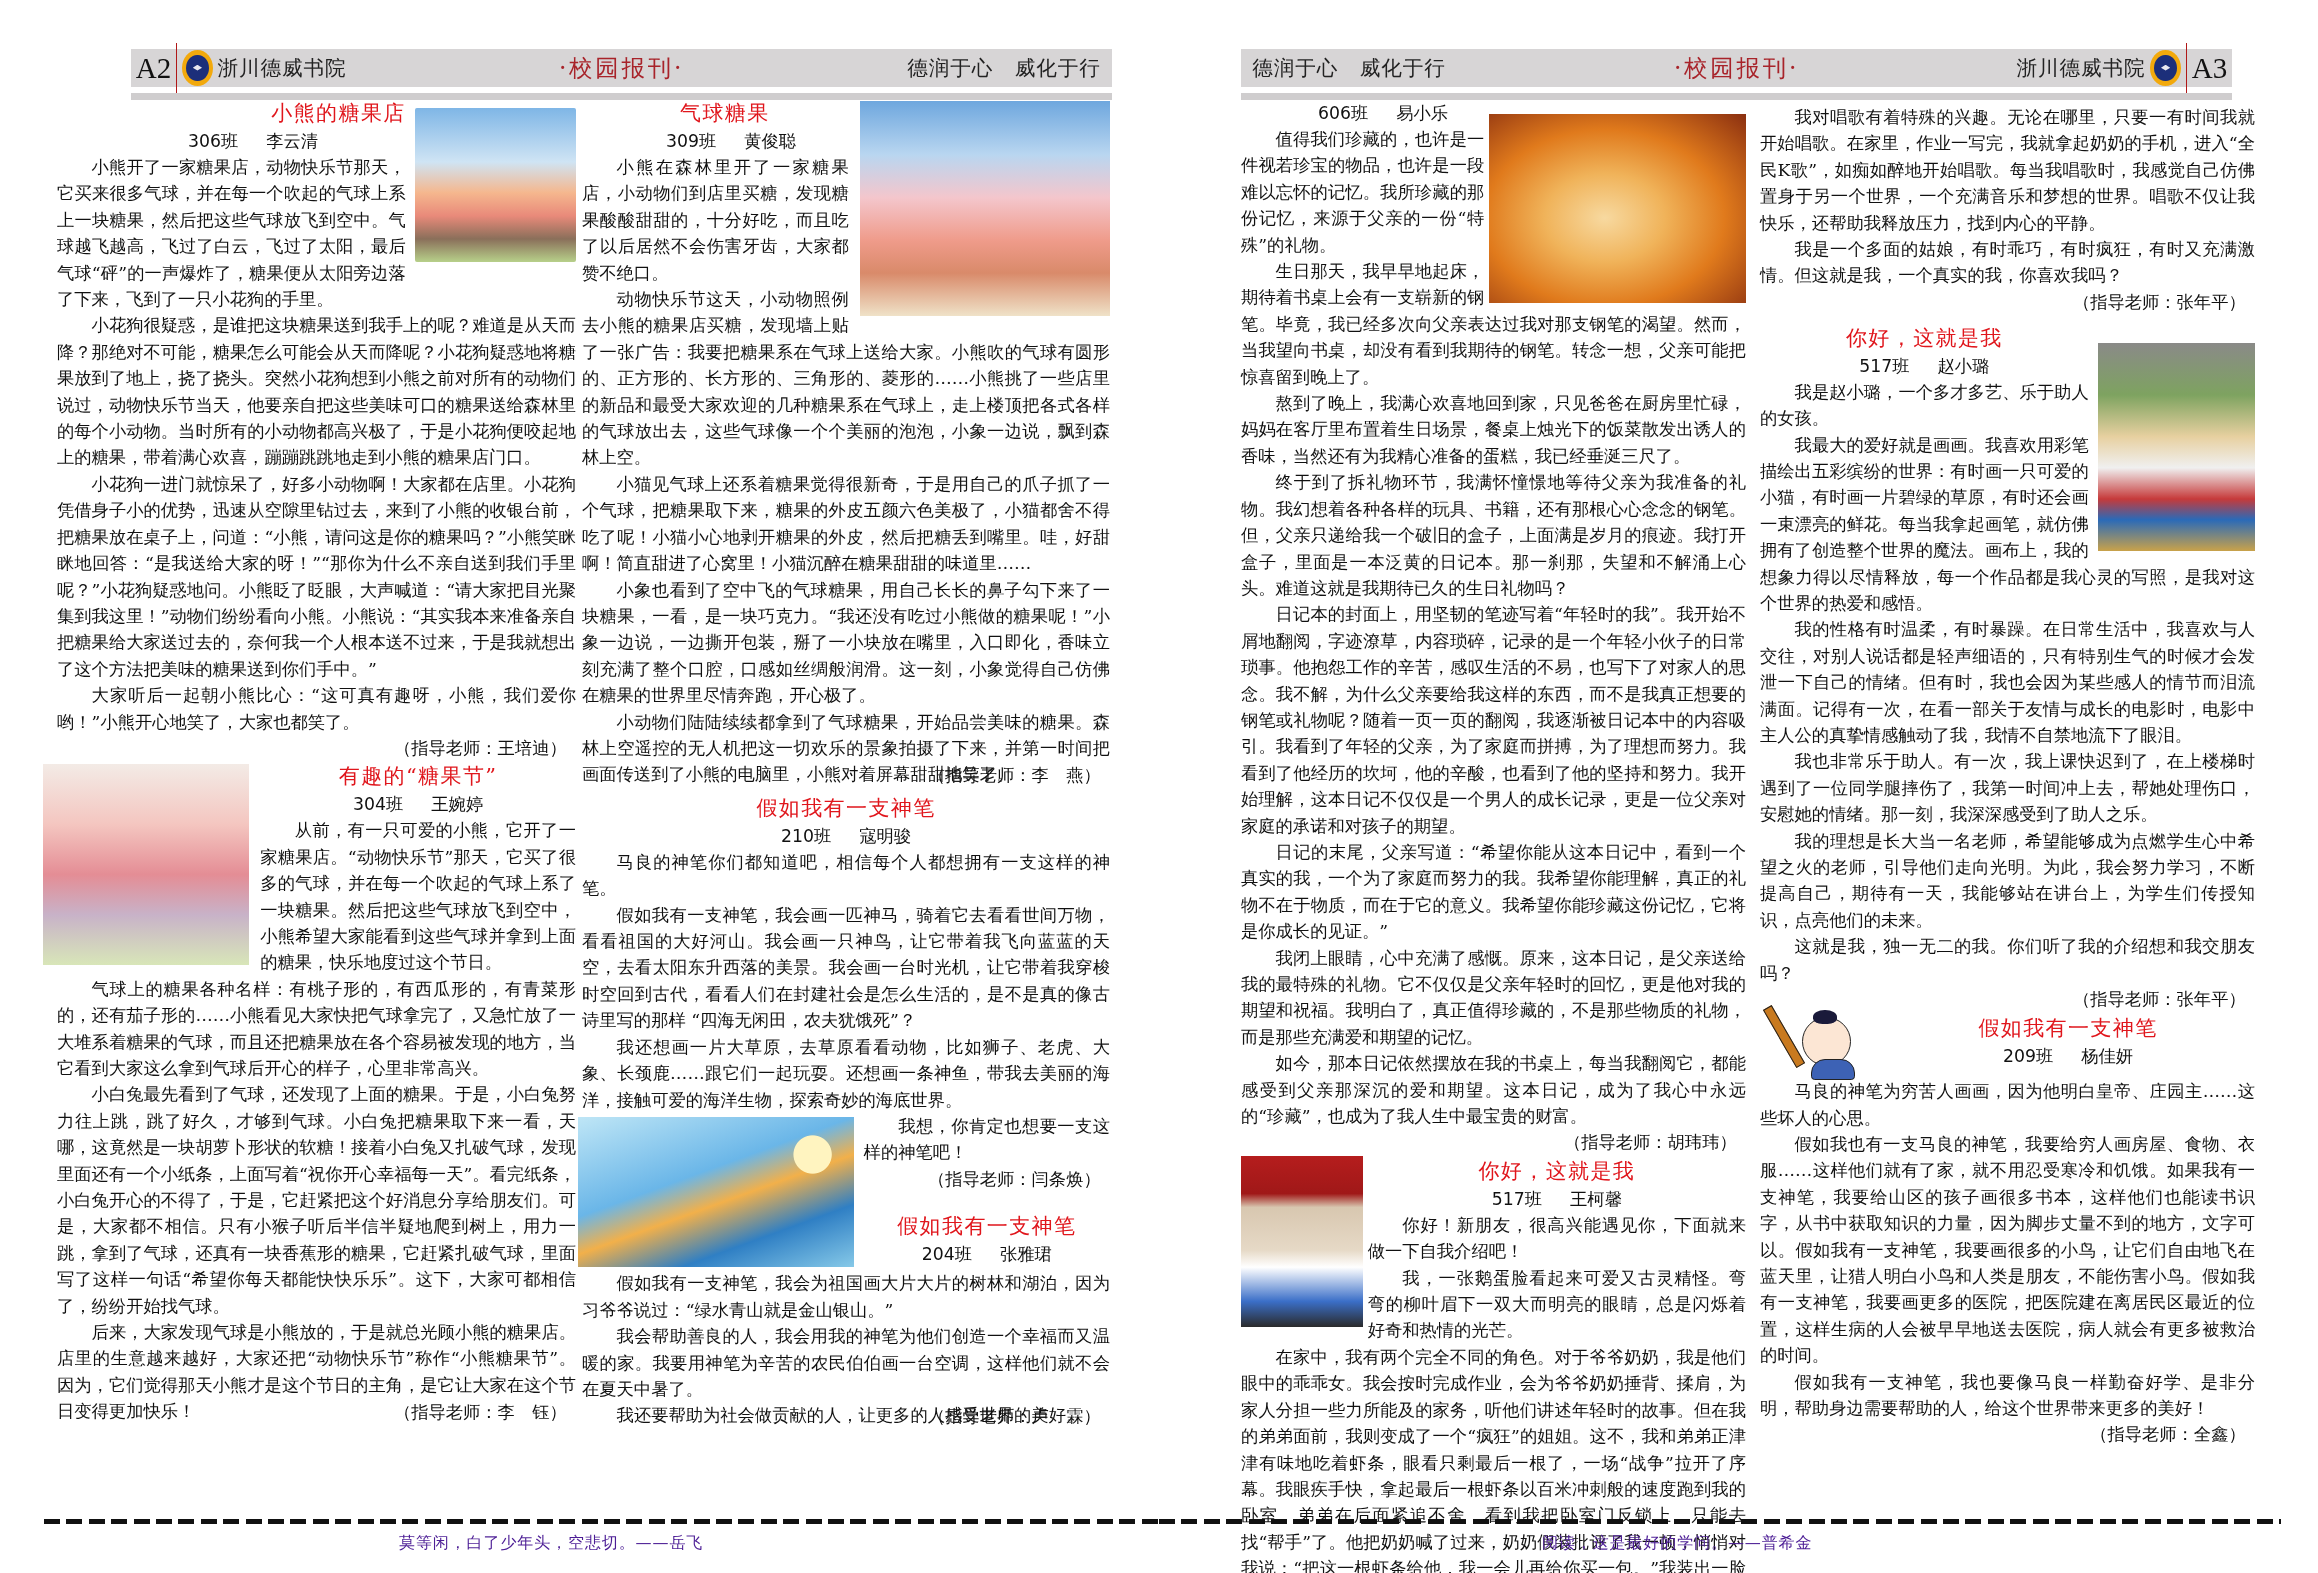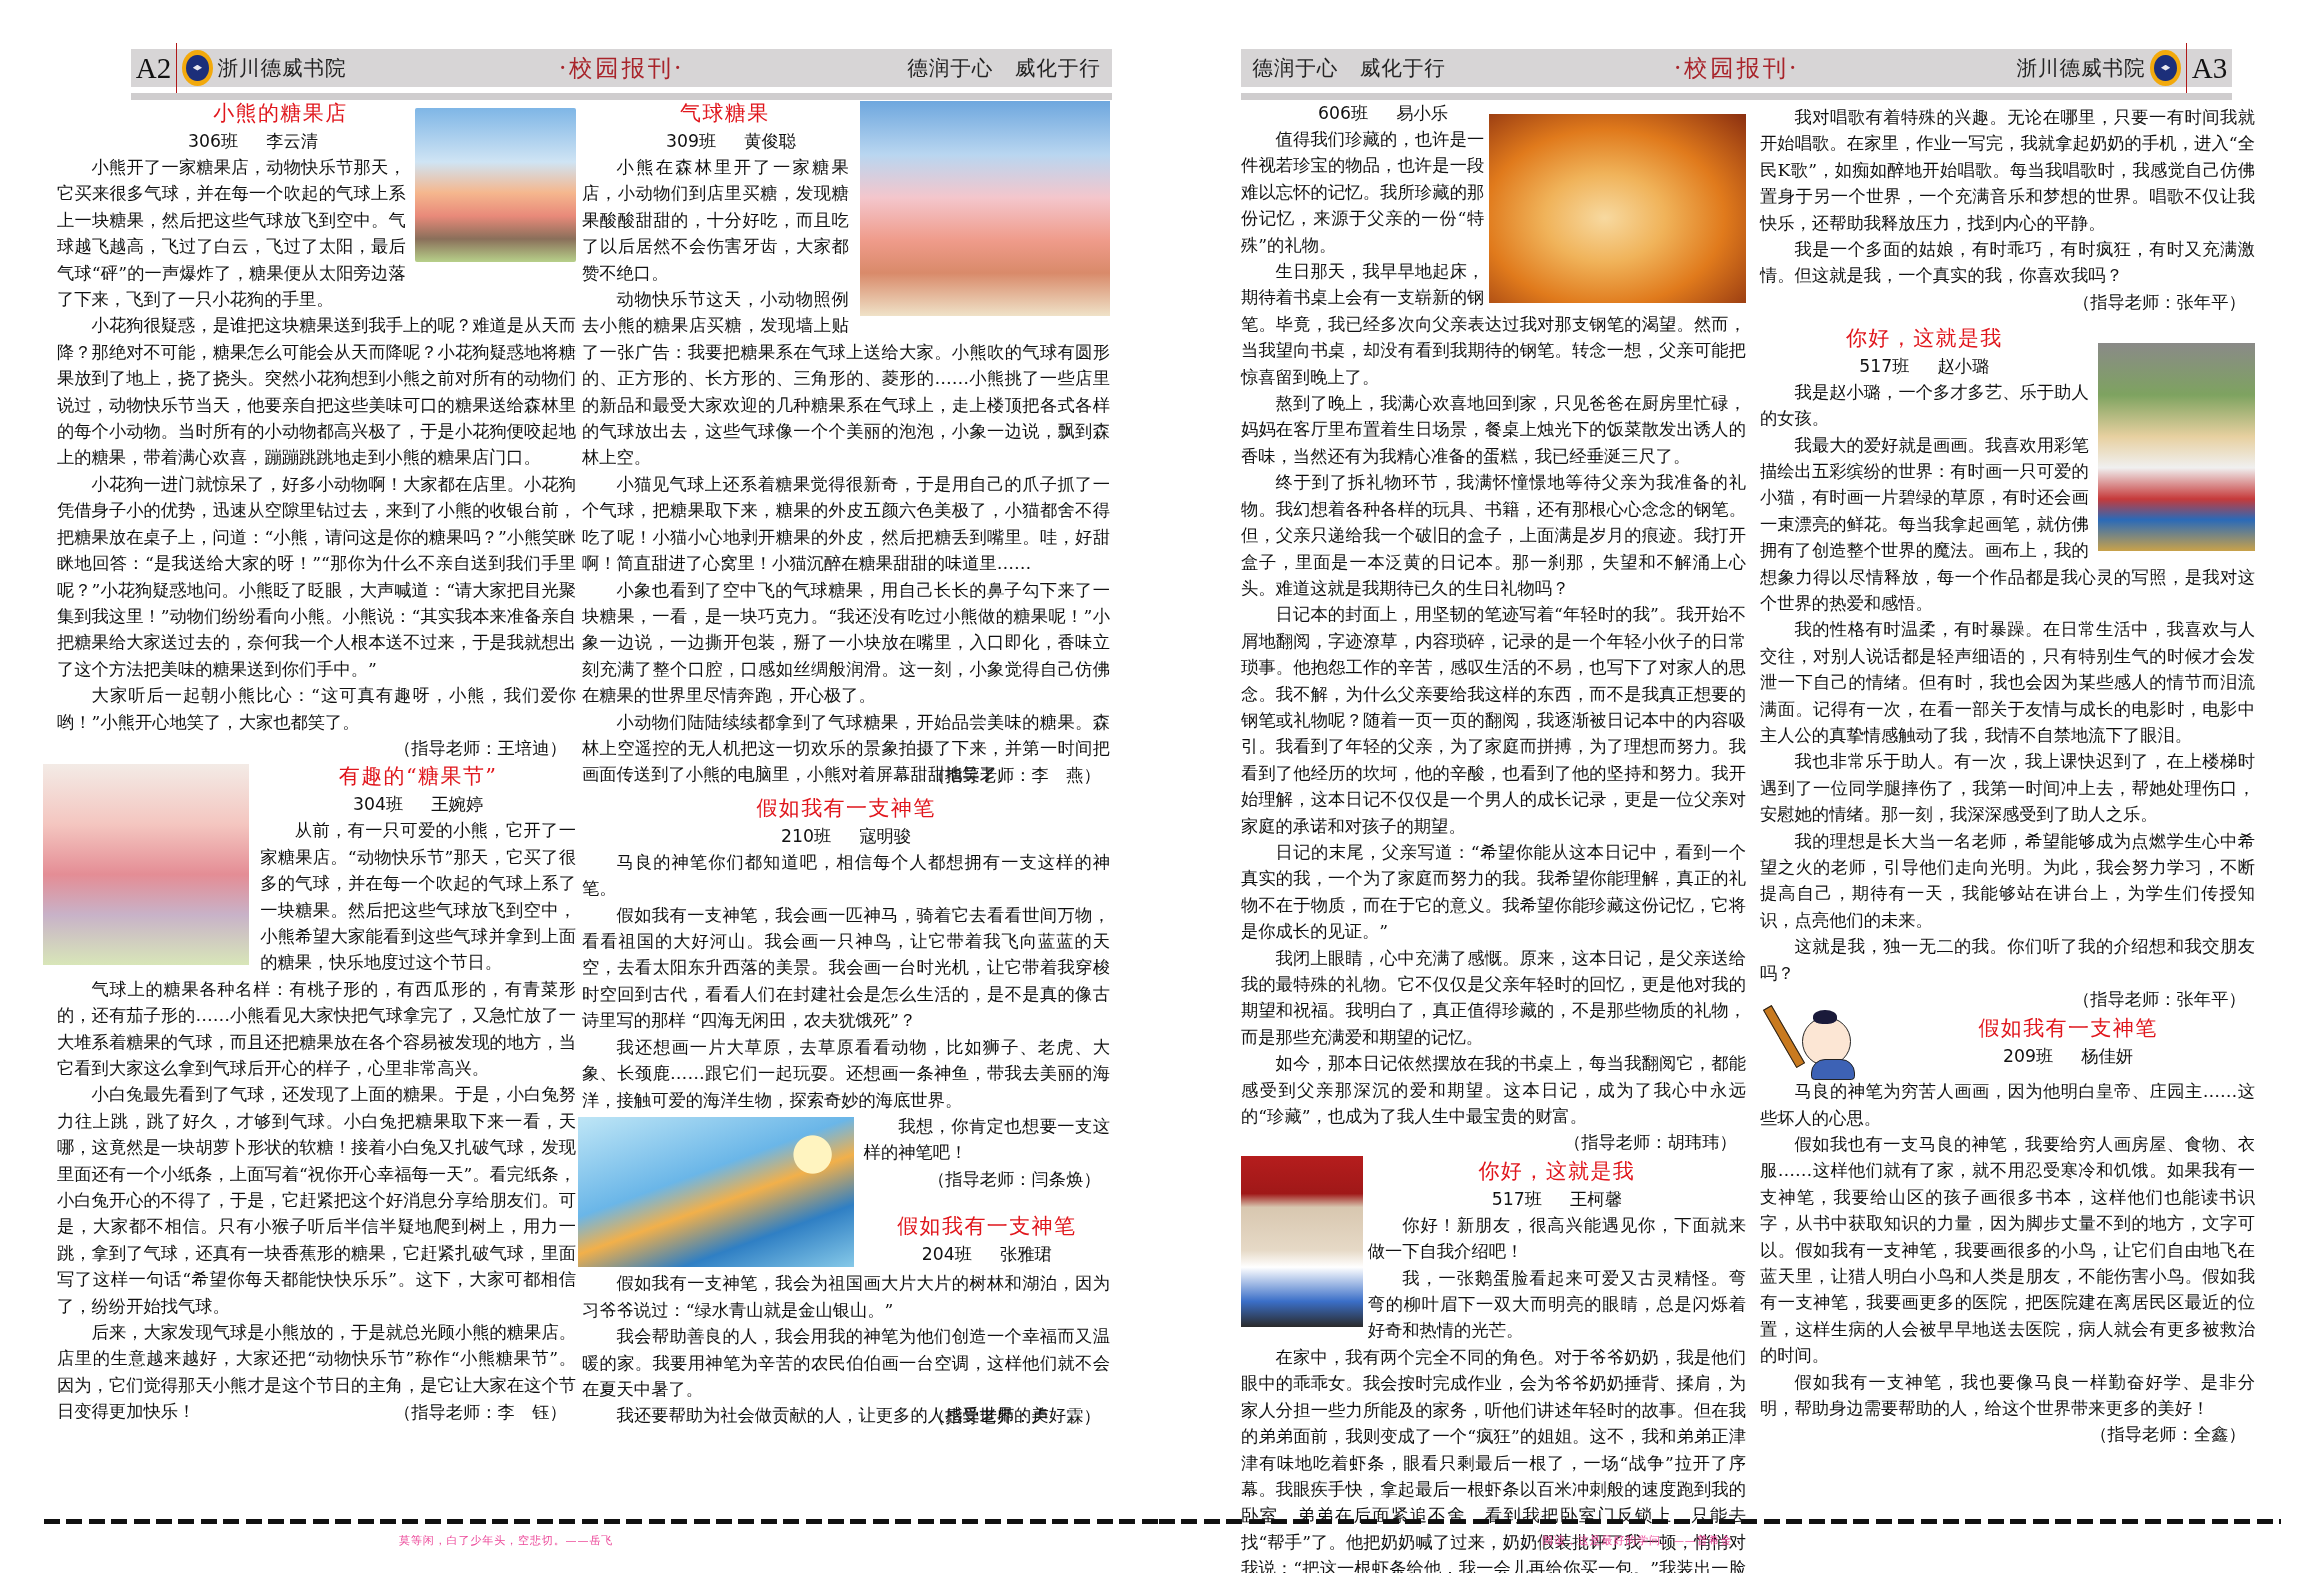--- a/index.html
+++ b/index.html
@@ -27,21 +27,21 @@
 
   .col { position:absolute; font-size:17.3px; line-height:26.4px; text-align:justify; }
   .col p { margin:0; text-indent:2em; }
   .title { color:#e0161c; font-size:21px; text-align:center; letter-spacing:1.4px; line-height:30px; font-family:"DejaVu Serif",serif; }
   .byline { text-align:center; font-size:17.3px; line-height:26px; font-family:"DejaVu Sans","Liberation Sans",sans-serif; }
   .byline .gap { display:inline-block; width:28px; }
   .teacher { text-align:right; padding-right:9.3px; }
 
   .footer-dash { position:absolute; top:1519px; height:4.7px;
     background:repeating-linear-gradient(90deg,#111 0 16px,transparent 16px 22.4px); }
-  .footer-quote { position:absolute; top:1533px; font-size:11px; color:#ec4899; letter-spacing:0.9px; }
+  .footer-quote { position:absolute; top:1533px; font-size:16px; color:#4c1d95; letter-spacing:0.9px; }
 
   .float-r { float:right; }
   .float-l { float:left; }
 </style>
 </head>
 <body>
 
 <div class="page" id="page-a2">
   <div class="hdr">
     <span class="pageno">A2</span>
@@ -52,21 +52,21 @@
         </span>
       </span>
     <span class="school">浙川德威书院</span>
     <span class="pub">·校园报刊·</span>
     <span class="motto" style="margin-left:auto;margin-right:11.2px;">德润于心　威化于行</span>
   </div>
   <div class="hdr-under"></div>
 
   <div class="col" style="left:41px; top:98px; width:519px;">
     <div class="float-r" style="width:161px;height:154px;margin:10.3px 0 3.7px 9.3px;border-radius:1.9px;background:linear-gradient(180deg,#7fb6e6 0%,#cfe4f4 35%,#f5b78e 55%,#e98a7a 70%,#8a6f5a 85%,#b7d08a 100%);"></div>
-    <div class="title" style="text-align:center;padding-left:98px;">小熊的糖果店</div>
+    <div class="title" style="text-align:right;padding-left:98px;">小熊的糖果店</div>
     <div class="byline" style="text-align:left;padding-left:131px;">
       <span>306班</span><span class="gap"></span><span>李云清</span>
     </div>
     <p>小熊开了一家糖果店，动物快乐节那天，它买来很多气球，并在每一个吹起的气球上系上一块糖果，然后把这些气球放飞到空中。气球越飞越高，飞过了白云，飞过了太阳，最后气球“砰”的一声爆炸了，糖果便从太阳旁边落了下来，飞到了一只小花狗的手里。</p>
     <p>小花狗很疑惑，是谁把这块糖果送到我手上的呢？难道是从天而降？那绝对不可能，糖果怎么可能会从天而降呢？小花狗疑惑地将糖果放到了地上，挠了挠头。突然小花狗想到小熊之前对所有的动物们说过，动物快乐节当天，他要亲自把这些美味可口的糖果送给森林里的每个小动物。当时所有的小动物都高兴极了，于是小花狗便咬起地上的糖果，带着满心欢喜，蹦蹦跳跳地走到小熊的糖果店门口。</p>
     <p>小花狗一进门就惊呆了，好多小动物啊！大家都在店里。小花狗凭借身子小的优势，迅速从空隙里钻过去，来到了小熊的收银台前，把糖果放在桌子上，问道：“小熊，请问这是你的糖果吗？”小熊笑眯眯地回答：“是我送给大家的呀！”“那你为什么不亲自送到我们手里呢？”小花狗疑惑地问。小熊眨了眨眼，大声喊道：“请大家把目光聚集到我这里！”动物们纷纷看向小熊。小熊说：“其实我本来准备亲自把糖果给大家送过去的，奈何我一个人根本送不过来，于是我就想出了这个方法把美味的糖果送到你们手中。”</p>
     <p>大家听后一起朝小熊比心：“这可真有趣呀，小熊，我们爱你哟！”小熊开心地笑了，大家也都笑了。</p>
     <div class="teacher">（指导老师：王培迪）</div>
 
     <div class="float-l" style="width:206px;height:201px;margin:2.8px 11.2px 1.9px -14px;background:linear-gradient(180deg,#f3ebe6 0%,#f4c6c0 30%,#e48d95 55%,#c8b2c8 75%,#d8e6b8 100%);"></div>

